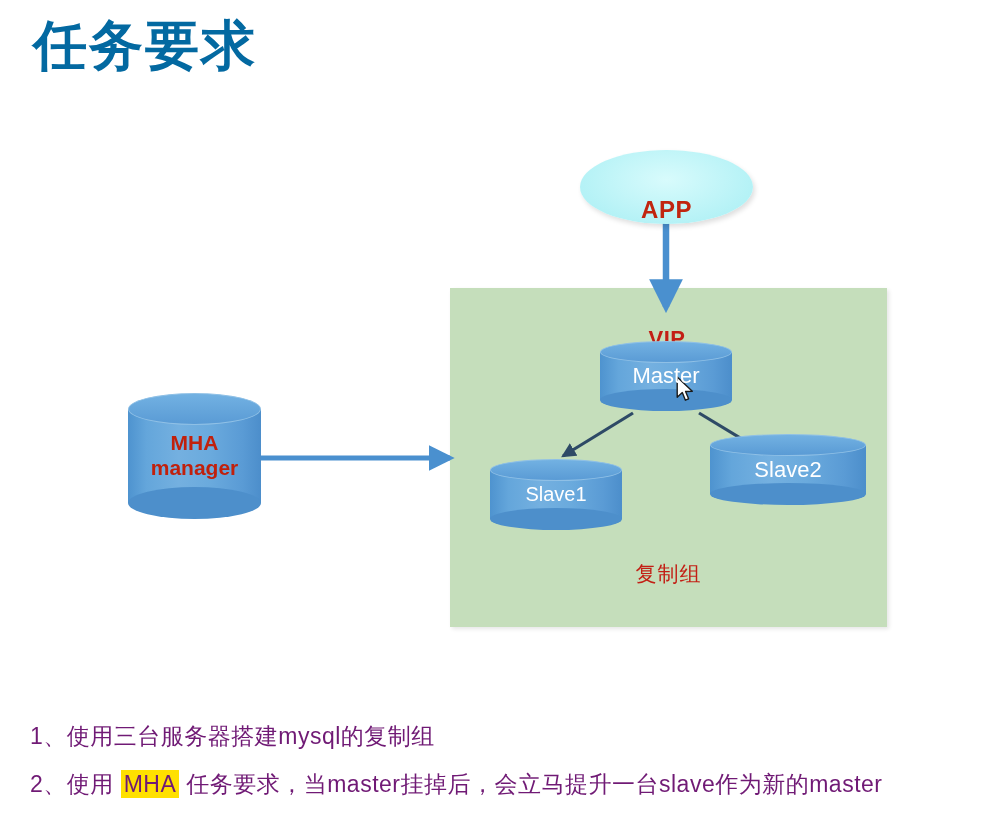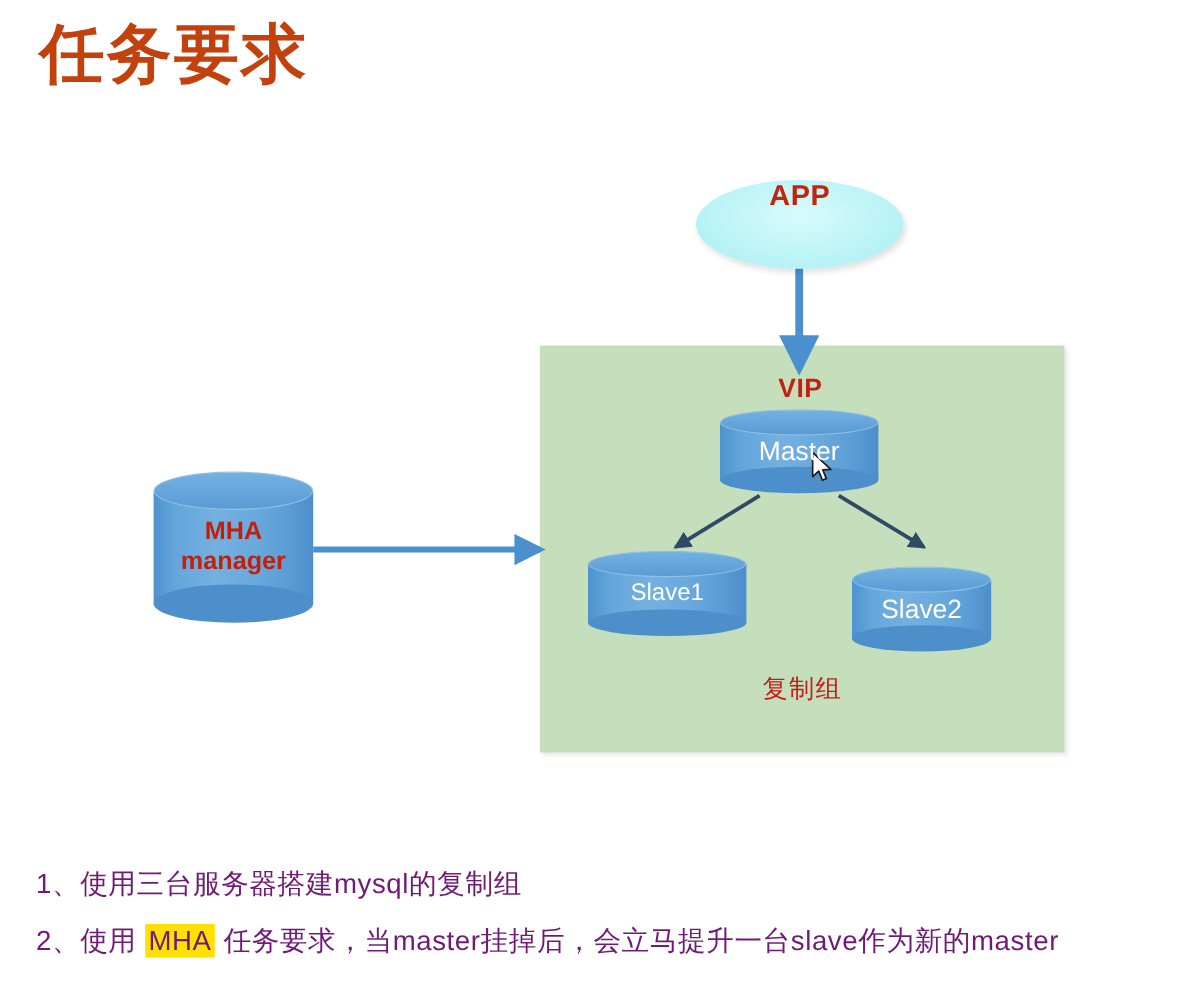--- a/index.html
+++ b/index.html
@@ -21,21 +21,21 @@
     background: #ffffff;
   }
 
   
   #slide-title {
     position: absolute;
     left: 33px;
     top: 14px;
     font-size: 54px;
     font-weight: 700;
-    color: #c2410c;
+    color: #0369a1;
     letter-spacing: 2px;
     line-height: 1.15;
     white-space: nowrap;
   }
 
   
   #diagram {
     position: absolute;
     left: 0;
     top: 0;
@@ -70,35 +70,35 @@
     position: absolute;
     left: 580px;
     top: 150px;
     width: 173px;
     height: 74px;
     border-radius: 50%;
     background: #bdf6f8;
     background: radial-gradient(ellipse at 50% 40%, #d8fbfc 0%, #b5f2f6 70%, #a9eef4 100%);
     box-shadow: 2px 3px 5px rgba(0,0,0,0.13);
     display: flex;
-    align-items: flex-start;
+    align-items: flex-end;
     justify-content: center;
   }
   #app-label {
     font-size: 24px;
     font-weight: 700;
     color: #c1250f;
     letter-spacing: 0.5px;
   }
 
   
   #vip-label {
     position: absolute;
     left: 620px;
-    top: 311px;
+    top: 326px;
     width: 94px;
     text-align: center;
     font-size: 22px;
     font-weight: 700;
     color: #c31f15;
     letter-spacing: 0.5px;
   }
 
   
   .cylinder {
@@ -158,21 +158,21 @@
     z-index: 3;
     line-height: 1.18;
   }
 
   #master-node { left: 600px; top: 341px; width: 132px; height: 70px; }
   #master-node .cyl-text { font-size: 22px; color: #ffffff; }
 
   #slave1-node { left: 490px; top: 459px; width: 132px; height: 71px; }
   #slave1-node .cyl-text { font-size: 20px; color: #ffffff; }
 
-  #slave2-node { left: 710px; top: 472px; width: 116px; height: 71px; }
+  #slave2-node { left: 710px; top: 434px; width: 156px; height: 71px; }
   #slave2-node .cyl-text { font-size: 22px; color: #ffffff; }
 
   #mha-manager-node { left: 128px; top: 393px; width: 133px; height: 126px; }
   #mha-manager-node .cyl-body { top: 16px; bottom: 16px; }
   #mha-manager-node .cyl-top { height: 32px; }
   #mha-manager-node .cyl-bottom { height: 32px; }
   #mha-manager-node .cyl-text {
     font-size: 21px;
     font-weight: 700;
     color: #c1200c;

